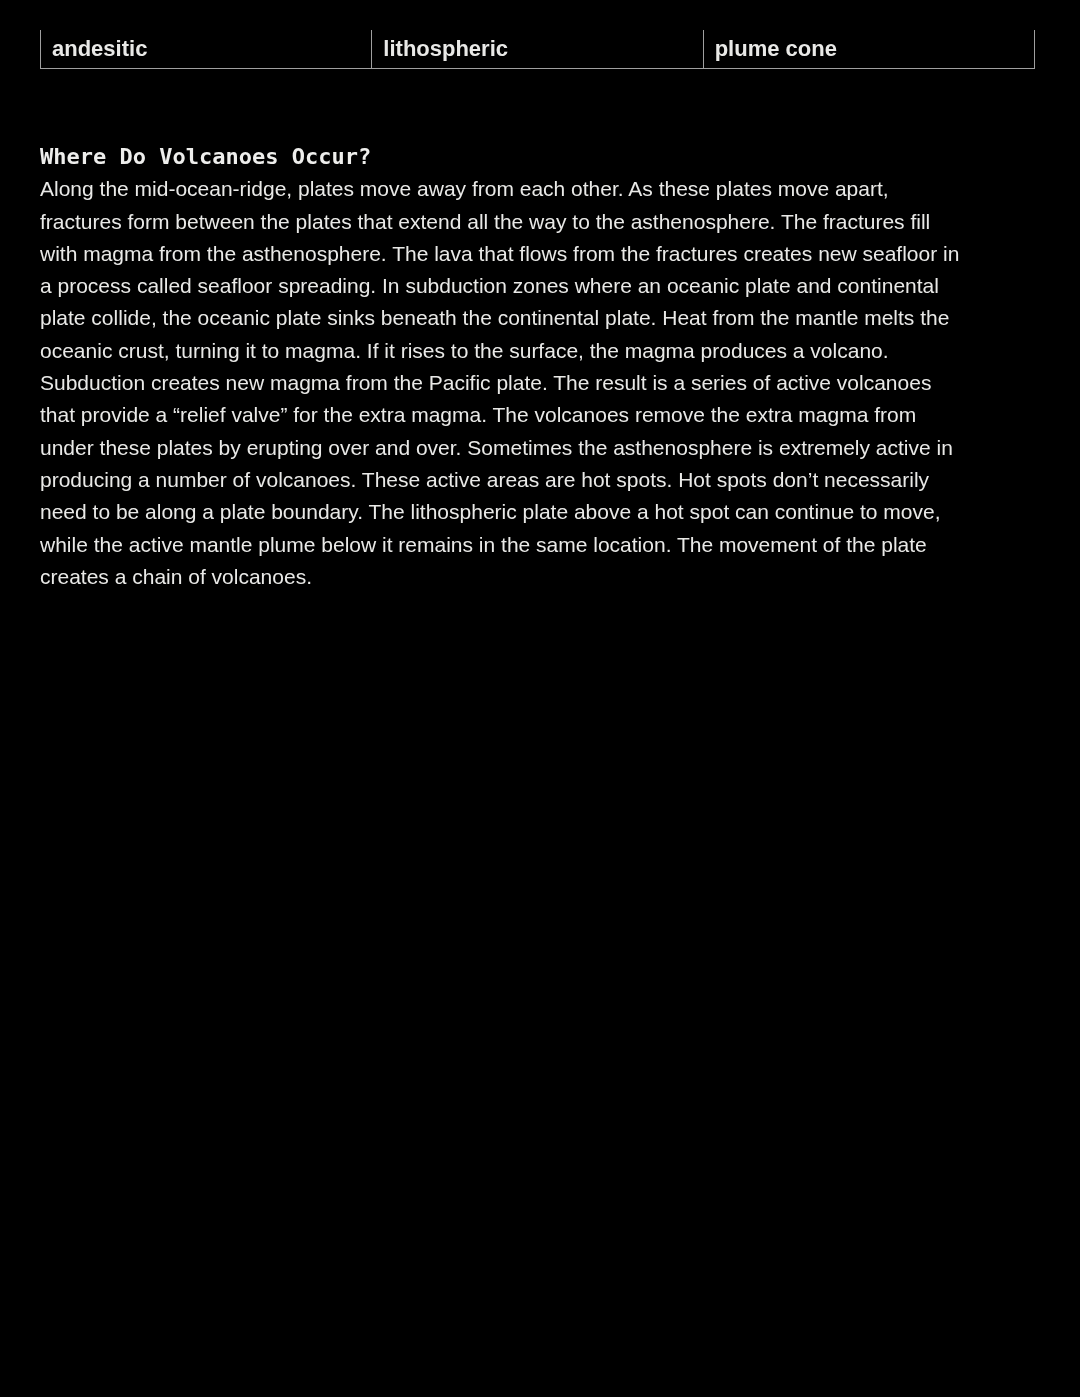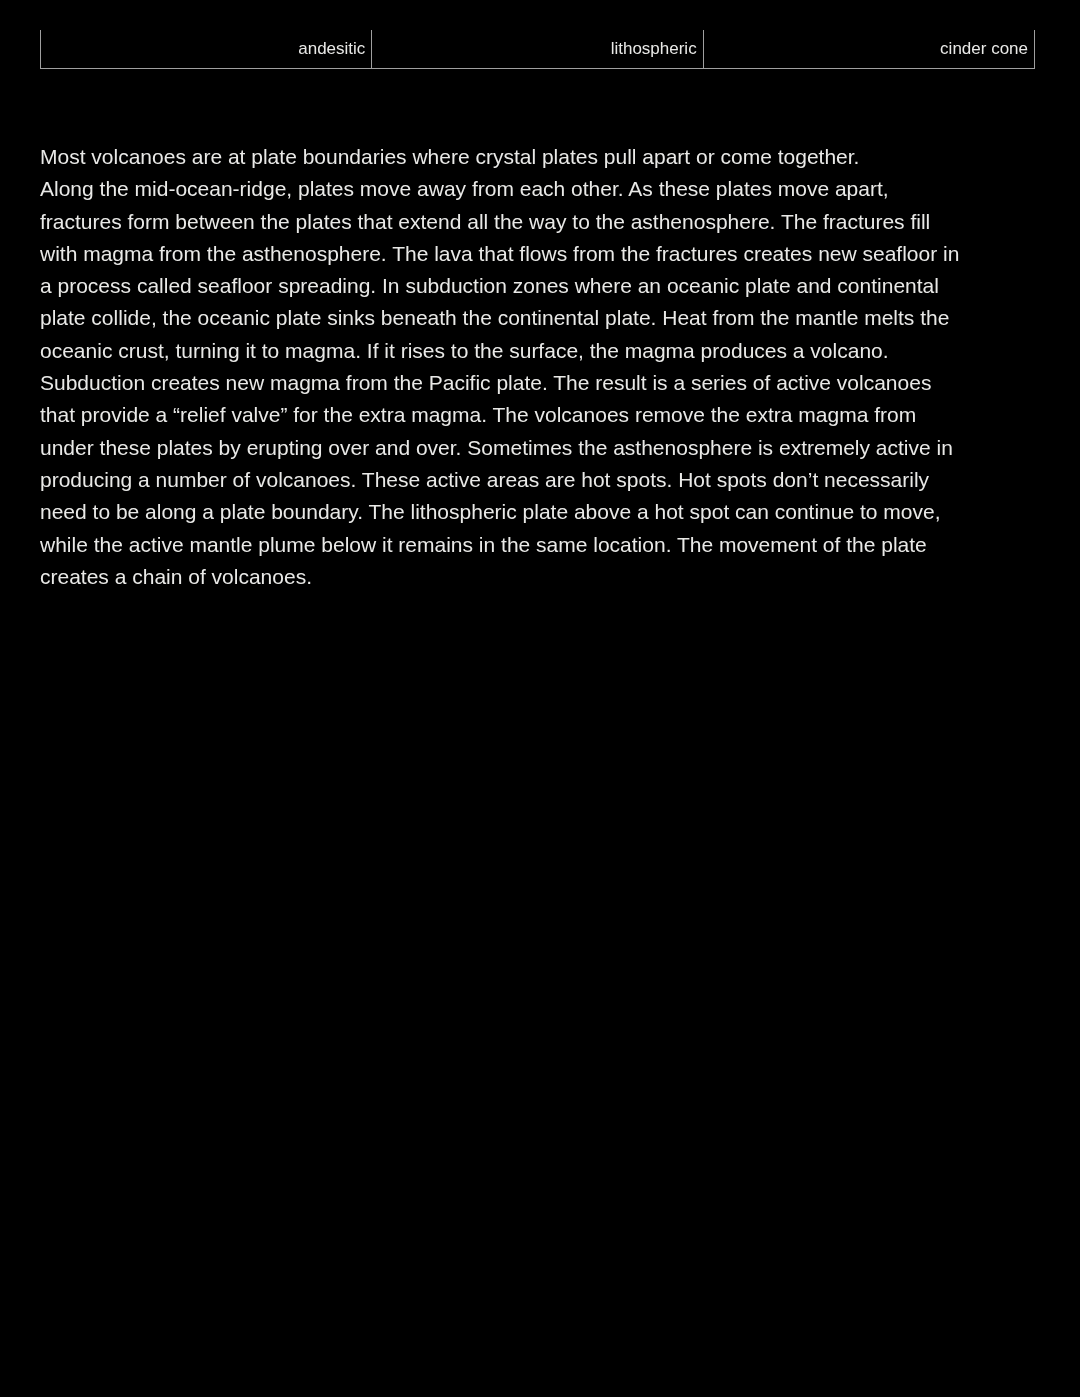--- a/index.html
+++ b/index.html
@@ -22,26 +22,25 @@
     left: 40px;
     top: 30px;
     width: 995px;
     border-collapse: collapse;
     table-layout: fixed;
   }
   .magma-table td {
     border: 1.5px solid #9f9f9f;
     height: 38px;
     padding: 0 6px 0 11px;
-    font-size: 17px;
-    font-weight: 400;
+    font-size: 22px;
+    font-weight: 700;
     color: #e9e9e7;
     vertical-align: middle;
     overflow: hidden;
-    text-align: right;
   }
   .magma-table tr:first-child td {
     border-top: none;
   }
   
   .content {
     position: absolute;
     left: 40px;
     top: 141px;
     width: 1022px;
@@ -69,27 +68,27 @@
 </head>
 <body>
 
 <div class="page">
 
   <table class="magma-table">
     <tbody>
       <tr>
         <td>andesitic</td>
         <td>lithospheric</td>
-        <td>cinder cone</td>
+        <td>plume cone</td>
       </tr>
     </tbody>
   </table>
 
   <div class="content">
-    <p>Most volcanoes are at plate boundaries where crystal plates pull apart or come together.</p>
+    <h2>Where Do Volcanoes Occur?</h2>
     <p>Along the mid-ocean-ridge, plates move away from each other. As these plates move apart,
 fractures form between the plates that extend all the way to the asthenosphere. The fractures fill
 with magma from the asthenosphere. The lava that flows from the fractures creates new seafloor in
 a process called seafloor spreading. In subduction zones where an oceanic plate and continental
 plate collide, the oceanic plate sinks beneath the continental plate. Heat from the mantle melts the
 oceanic crust, turning it to magma. If it rises to the surface, the magma produces a volcano.
 Subduction creates new magma from the Pacific plate. The result is a series of active volcanoes
 that provide a “relief valve” for the extra magma. The volcanoes remove the extra magma from
 under these plates by erupting over and over. Sometimes the asthenosphere is extremely active in
 producing a number of volcanoes. These active areas are hot spots. Hot spots don’t necessarily

